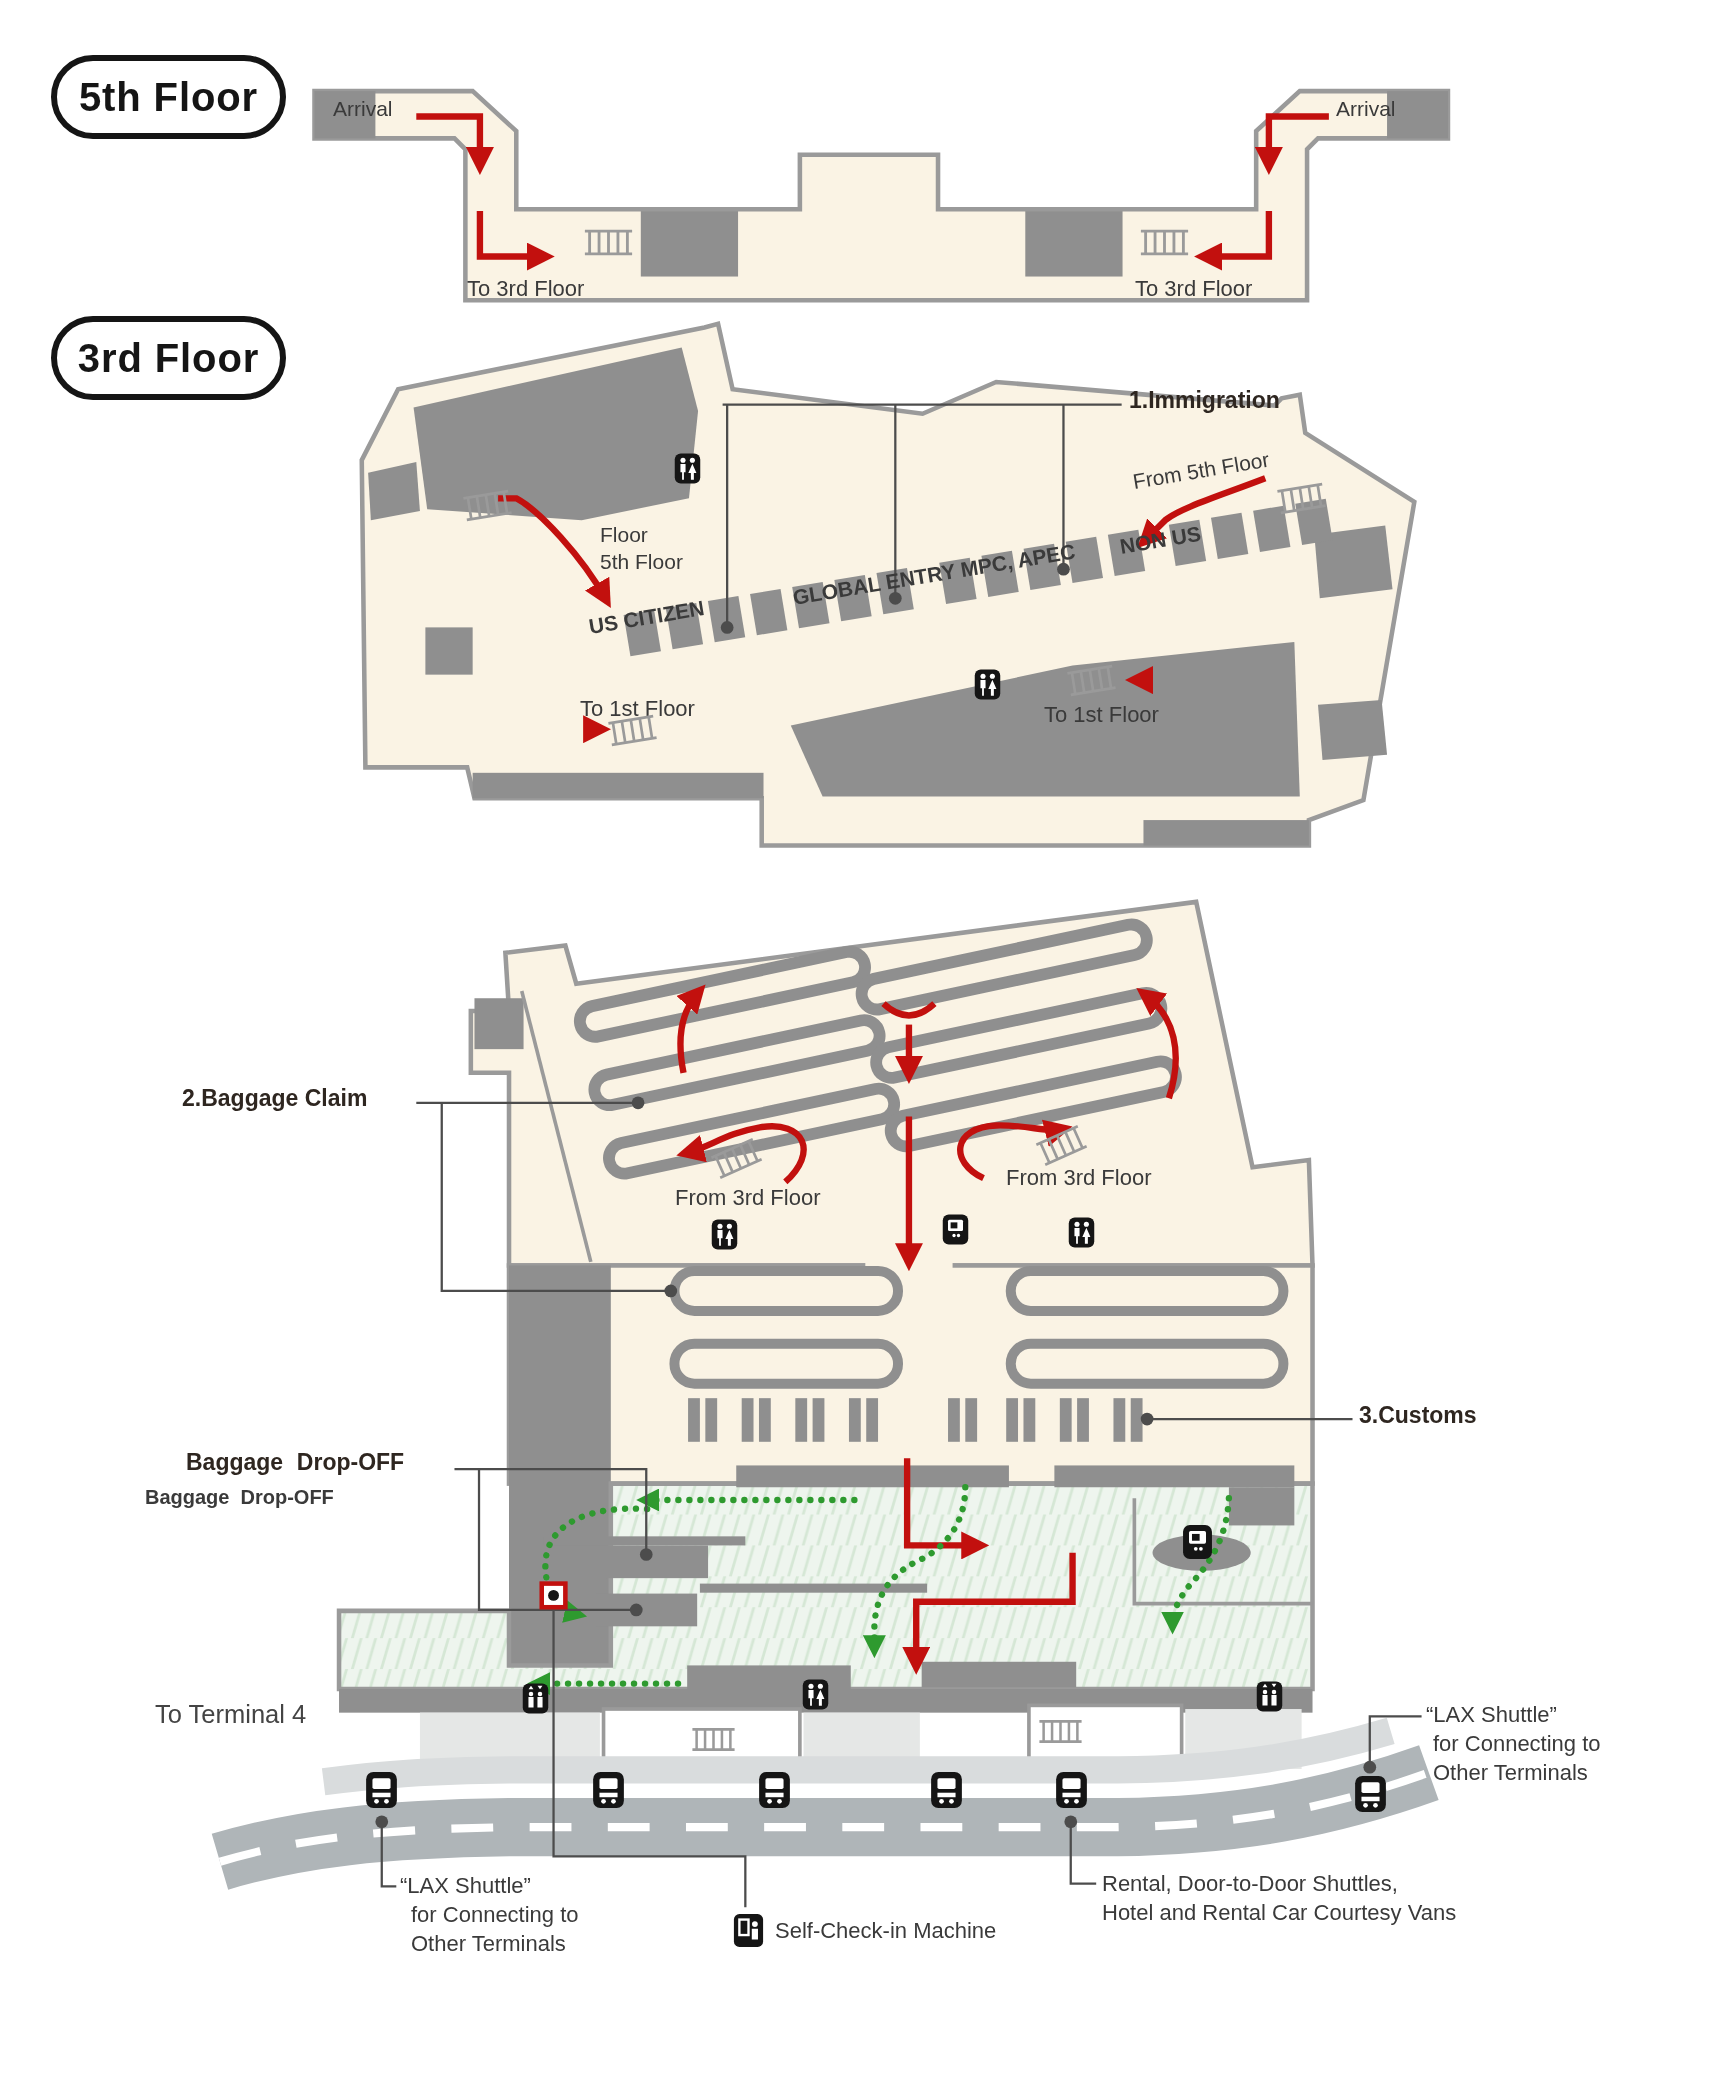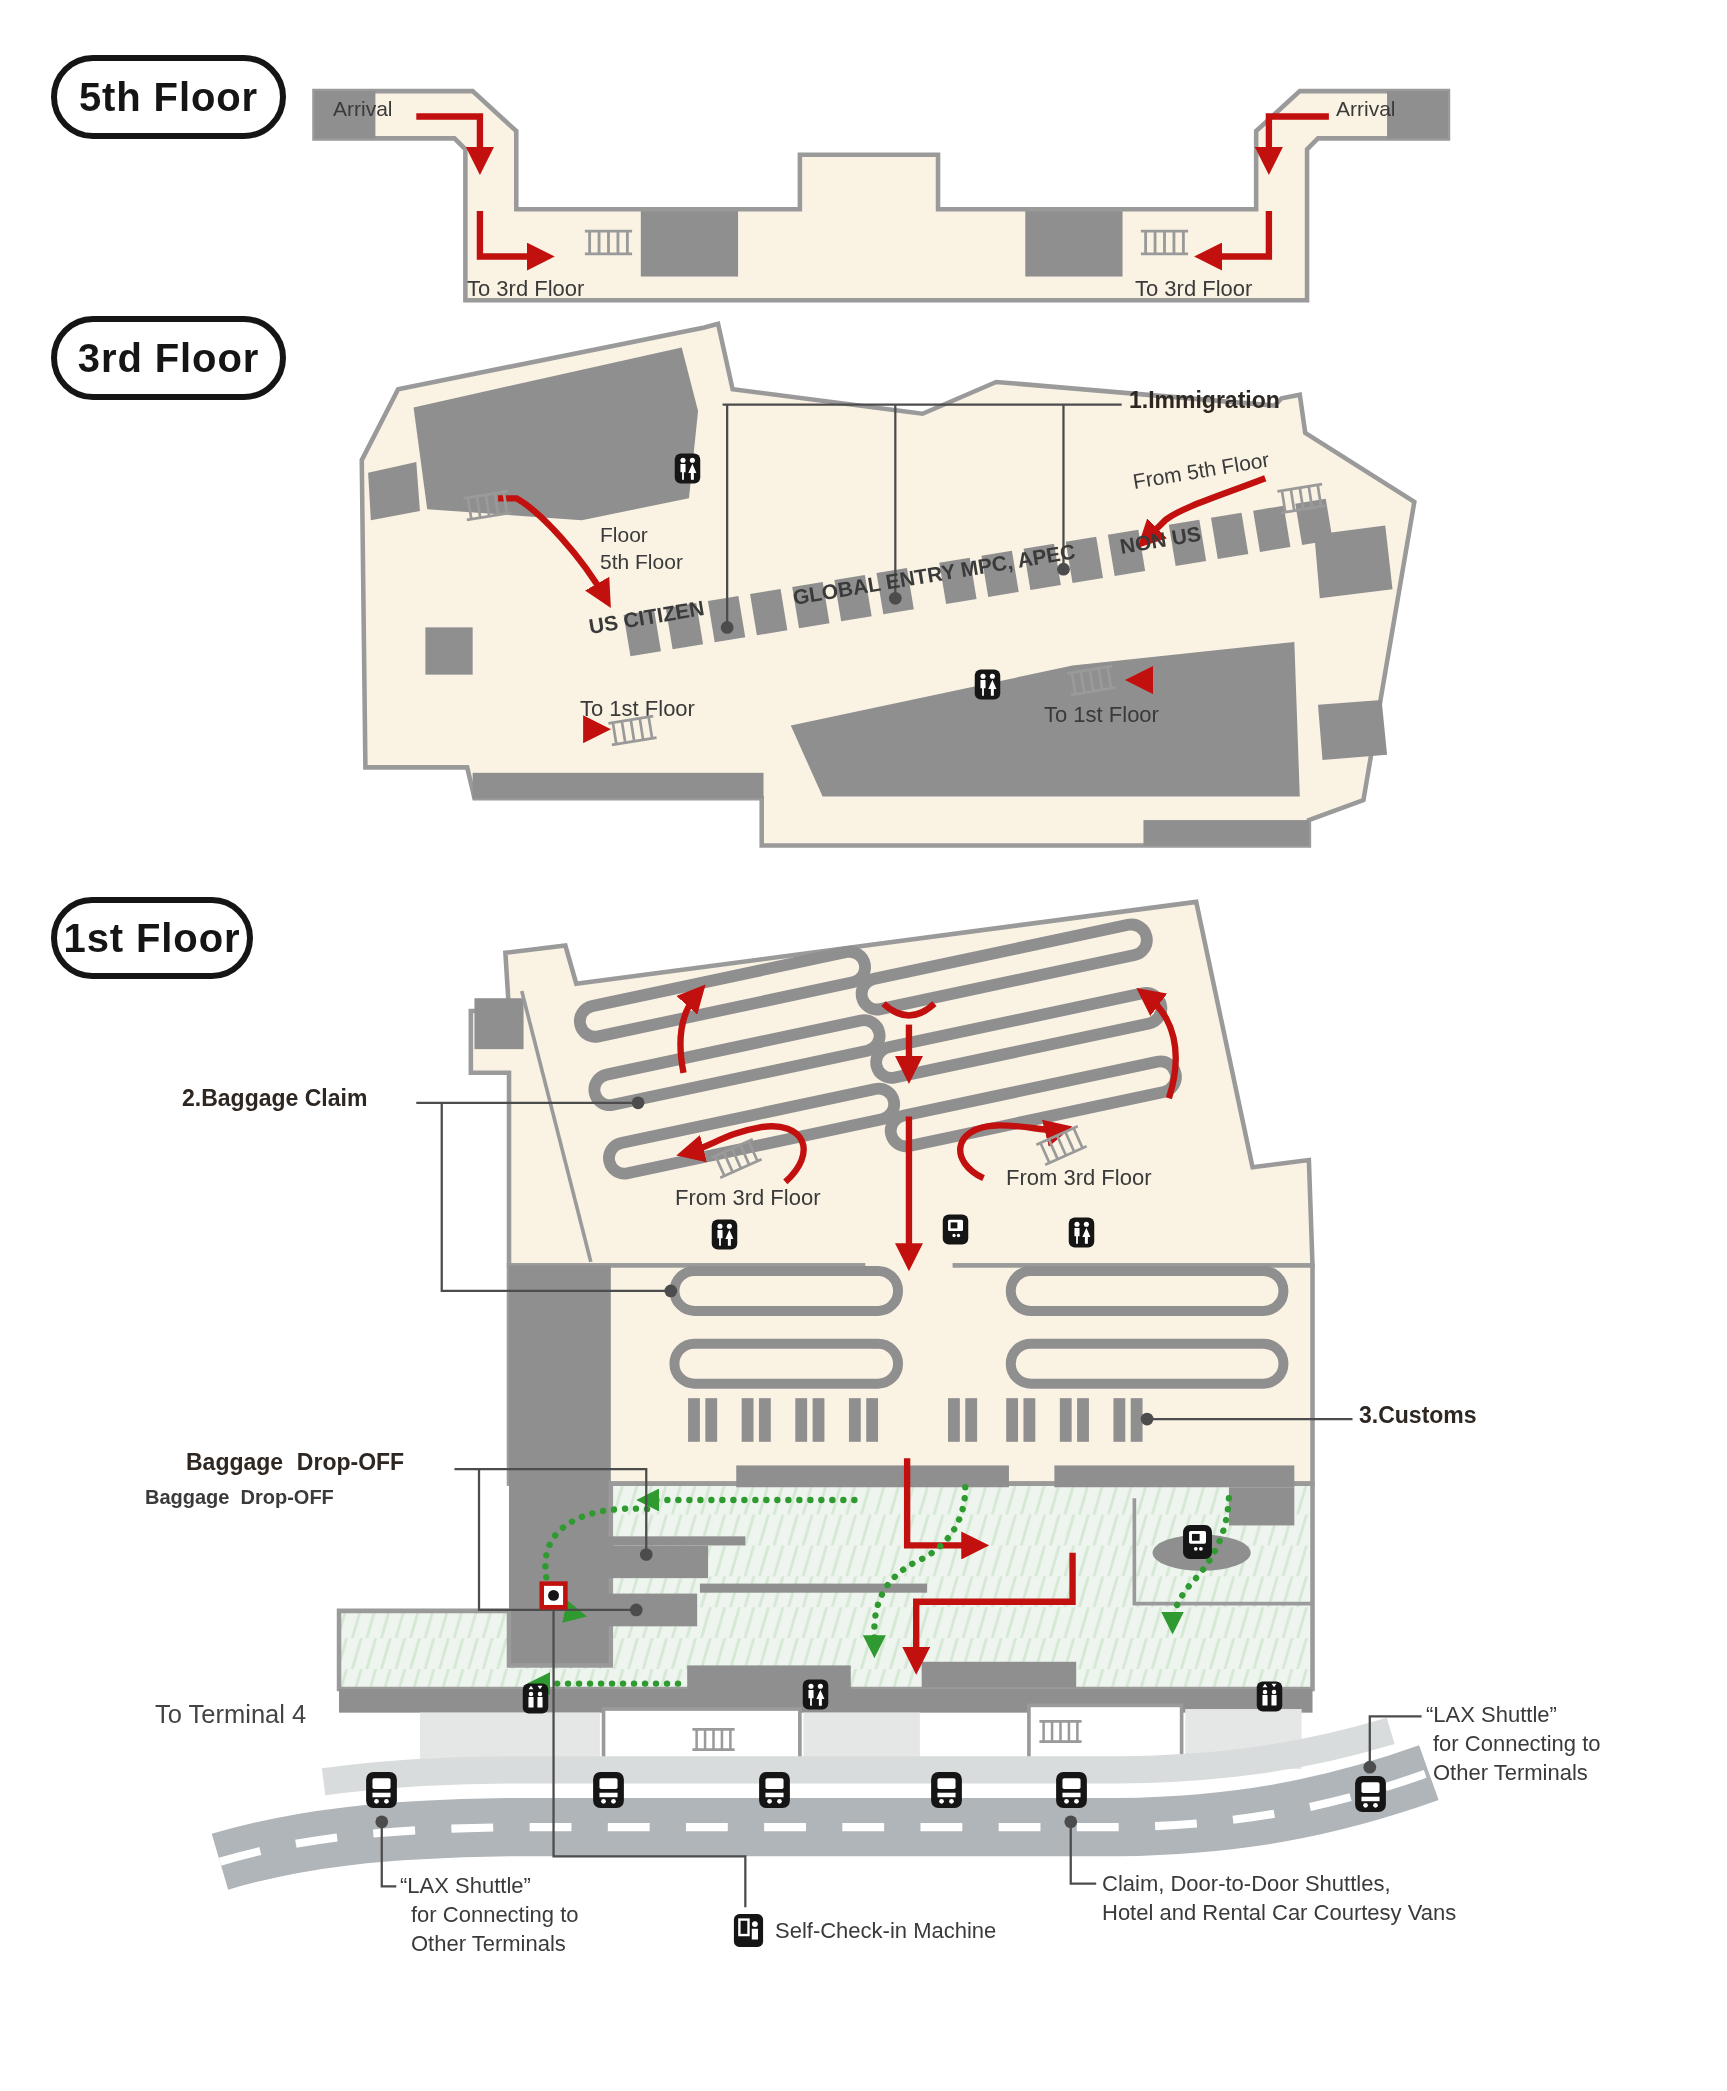--- a/index.html
+++ b/index.html
@@ -275,23 +275,20 @@
     </symbol>
   </defs>
 </svg>
 
 <div class="pill" style="left:51px;top:55px;width:235px;height:84px">
       <span>5th Floor</span>
     </div>
 <div class="pill" style="left:51px;top:316px;width:235px;height:84px">
       <span>3rd Floor</span>
     </div>
-<div class="pill" style="left:51px;top:897px;width:202px;height:82px">
-      <span>1st Floor</span>
-    </div>
 
 <div class="t sm" style="left:333px;top:98px">Arrival</div>
 <div class="t sm" style="left:1336px;top:98px">Arrival</div>
 <div class="t" style="left:467px;top:278px">To 3rd Floor</div>
 <div class="t" style="left:1135px;top:278px">To 3rd Floor</div>
 <svg class="ic" style="left:582px;top:227px;width:53px;height:31px" viewBox="0 0 58 34" width="53" height="31">
       <use href="#ic-esc"></use>
     </svg>
 <svg class="ic" style="left:1138px;top:227px;width:53px;height:31px" viewBox="0 0 58 34" width="53" height="31">
       <use href="#ic-esc"></use>
@@ -384,21 +381,21 @@
 <svg class="ic" style="left:1354px;top:1775px;width:33px;height:38px" viewBox="0 0 36 42" width="33" height="38">
       <use href="#ic-bus"></use>
     </svg>
 
 <div class="t" style="left:400px;top:1875px">“LAX Shuttle”</div>
 <div class="t" style="left:411px;top:1904px">for Connecting to</div>
 <div class="t" style="left:411px;top:1933px">Other Terminals</div>
 <div class="t" style="left:1426px;top:1704px">“LAX Shuttle”</div>
 <div class="t" style="left:1433px;top:1733px">for Connecting to</div>
 <div class="t" style="left:1433px;top:1762px">Other Terminals</div>
-<div class="t" style="left:1102px;top:1873px">Claim, Door-to-Door Shuttles,</div>
+<div class="t" style="left:1102px;top:1873px">Rental, Door-to-Door Shuttles,</div>
 <div class="t" style="left:1102px;top:1902px">Hotel and Rental Car Courtesy Vans</div>
 <svg class="ic" style="left:733px;top:1913px;width:31px;height:35px" viewBox="0 0 34 38" width="31" height="35">
       <use href="#ic-selfcheck"></use>
     </svg>
 <div class="t" style="left:775px;top:1920px">Self-Check-in Machine</div>
 
 </div>
 
 
 </body></html>

